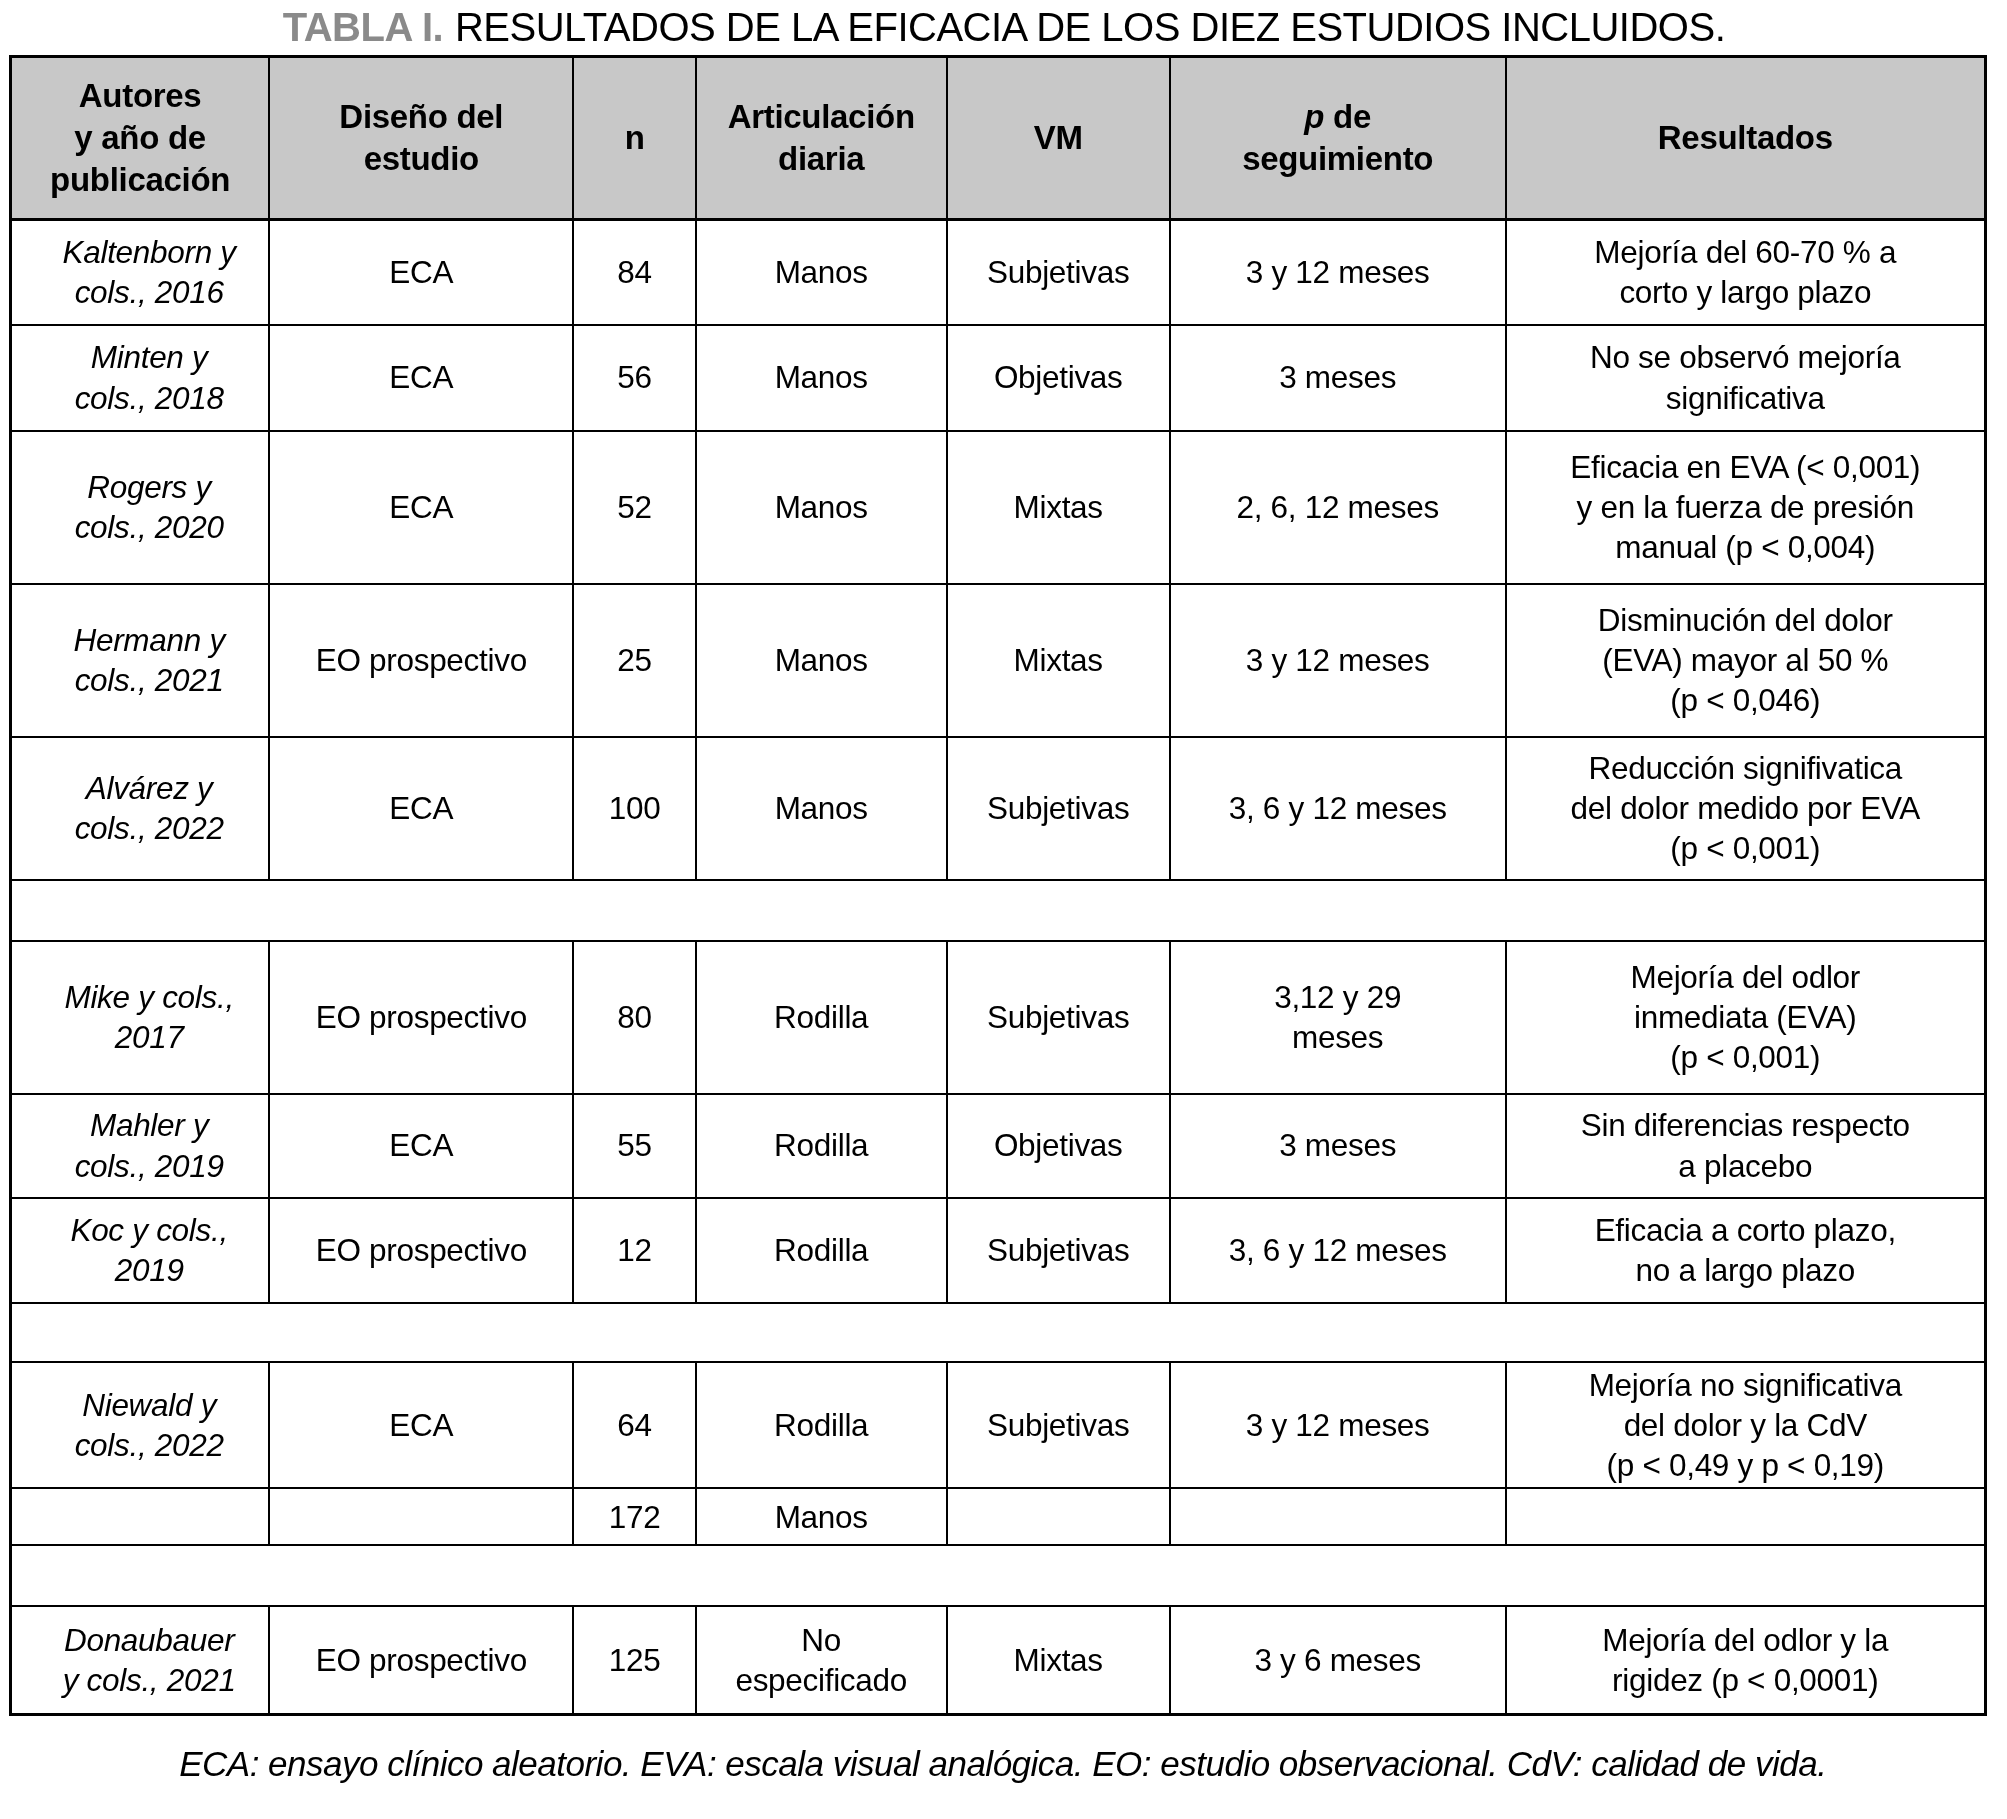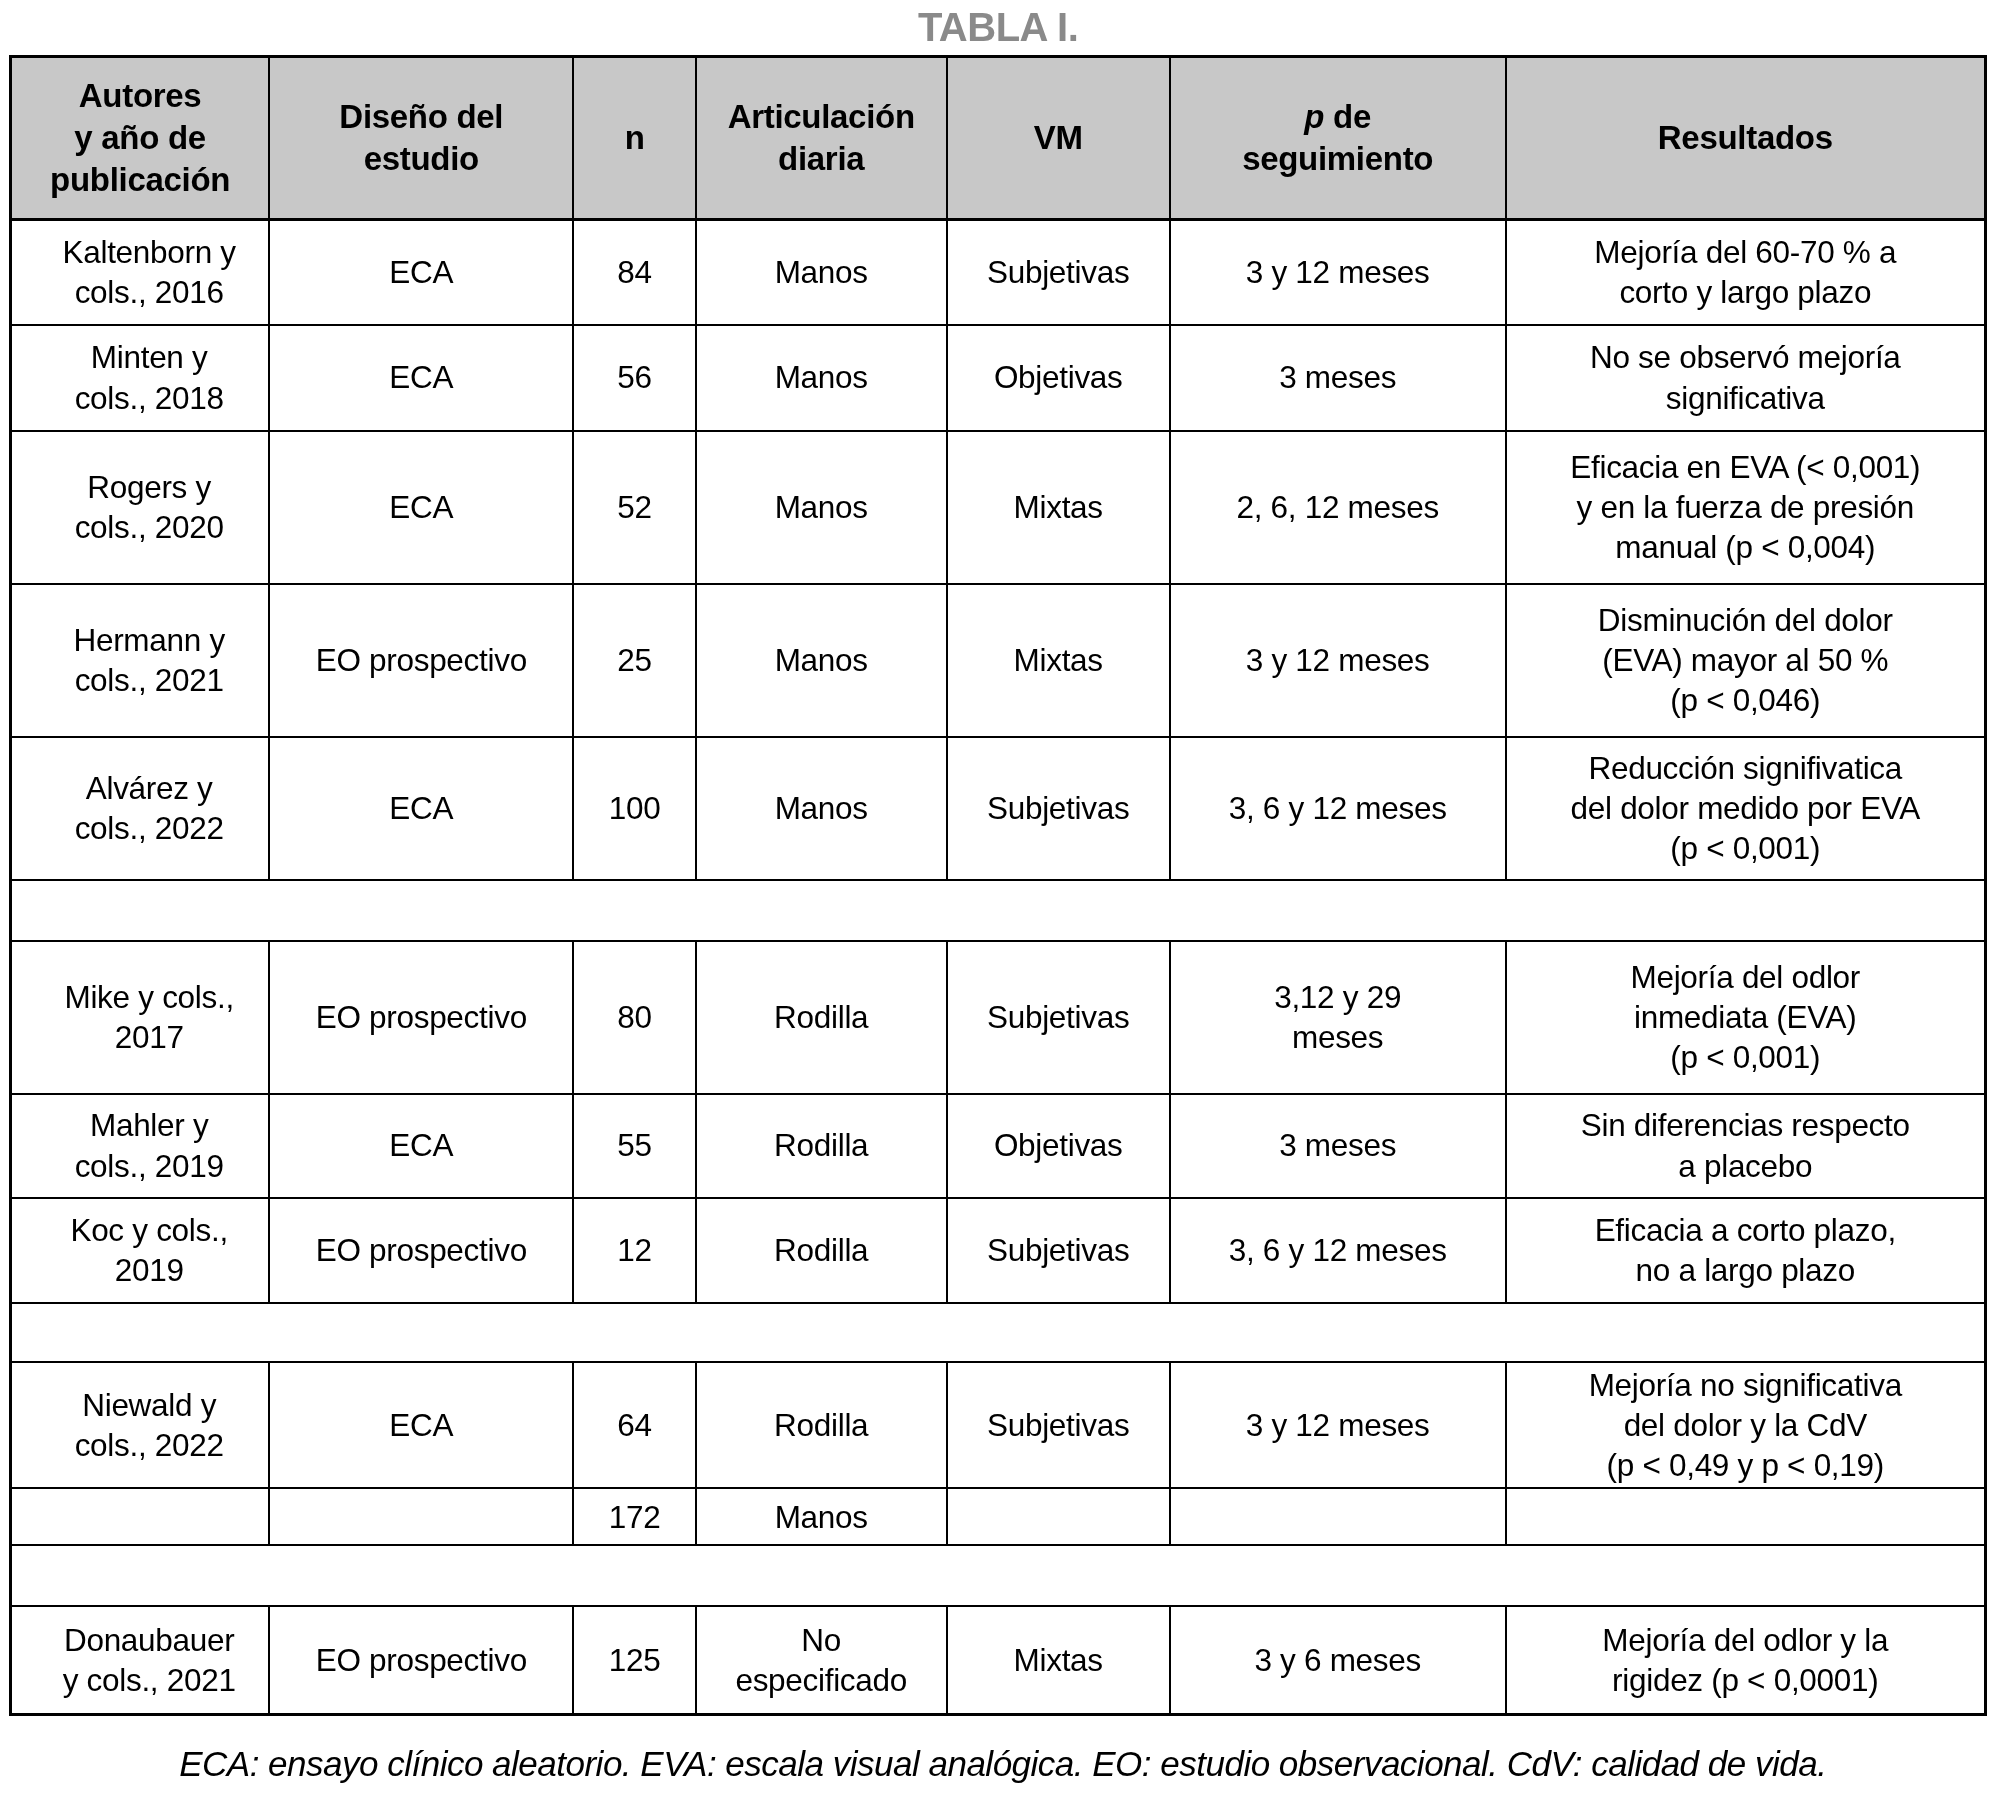--- a/index.html
+++ b/index.html
@@ -35,21 +35,21 @@
     letter-spacing:-0.3px;
     white-space:pre-line;
     overflow:hidden;
   }
   .study-table th{
     background:#c8c8c8;
     font-weight:bold;
     font-size:33px;
     border-bottom:3px solid #000;
   }
-  .study-table td.author{padding-left:26px;}
+  .study-table td.author{font-style:italic;padding-left:26px;}
   .study-table tr.spacer td{
     border-left:3px solid #000;
     border-right:3px solid #000;
     background:#fff;
   }
   .italic-p{font-style:italic;}
   .footnote{
     width:1978px;margin-left:13.8px;
     margin-top:28px;
     text-align:center;
@@ -59,20 +59,21 @@
     white-space:nowrap;
   }
 </style>
 </head>
 <body>
 
 <div class="page">
 
   <div class="title">
     <span class="title-label">TABLA I.</span>
+    <span class="title-text">RESULTADOS DE LA EFICACIA DE LOS DIEZ ESTUDIOS INCLUIDOS.</span>
   </div>
 
   <table class="study-table">
     <colgroup>
       <col style="width:13.1%">
         <col style="width:15.4%">
         <col style="width:6.2%">
       <col style="width:12.7%">
         <col style="width:11.3%">
         <col style="width:17.0%">

